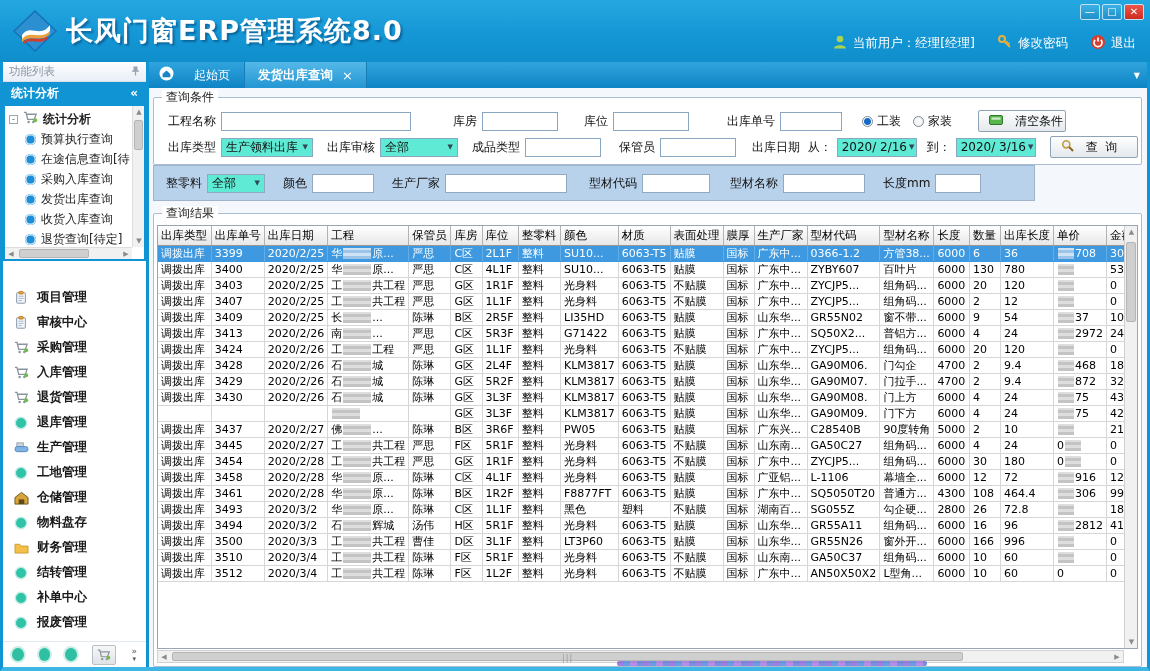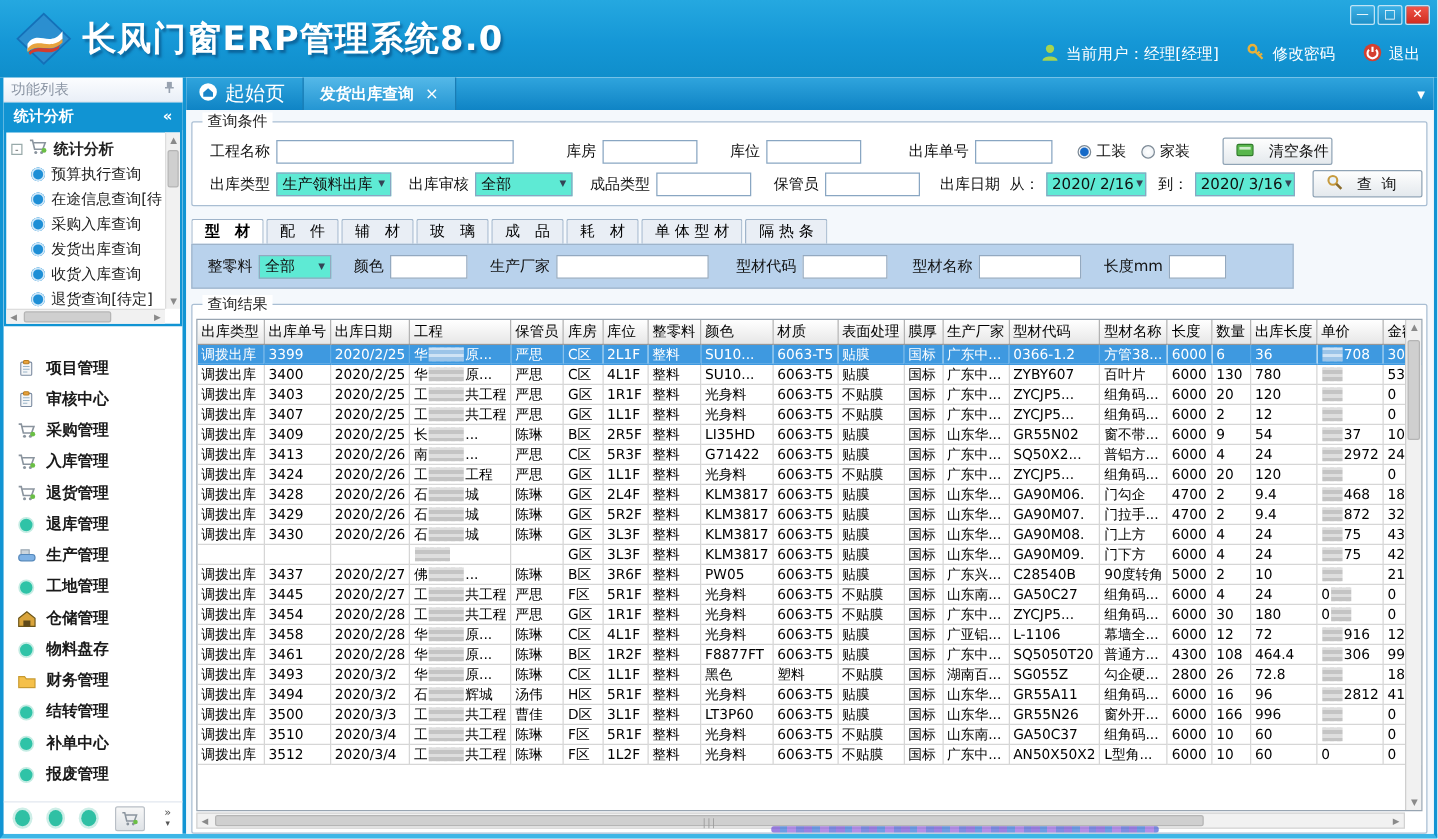--- a/index.html
+++ b/index.html
@@ -32,32 +32,32 @@
   .tree-row { height:20px; display:flex; align-items:center; gap:5px; font-size:12px; color:#222; white-space:nowrap; cursor:pointer; }
   .tree-root .lbl { font-weight:bold; }
   .expander { width:9px; height:9px; border:1px solid #9aa; background:#fff; font-size:8px; line-height:7px; text-align:center; color:#555; flex:none; }
   .tree-item { padding-left:16px; }
   .tree-dot { width:11px; height:11px; border-radius:50%; background:#1e8fd6; box-shadow:inset 0 0 0 1.5px #cfe7f8, inset 0 0 0 5px #1e8fd6; flex:none; }
   .tree-vscroll { position:absolute; top:0; right:0; bottom:12px; width:12px; background:#f1f1f1; border-left:1px solid #ddd; }
   .tree-hscroll { position:absolute; left:0; right:12px; bottom:0; height:12px; background:#f1f1f1; border-top:1px solid #ddd; }
   .sarw { position:absolute; color:#8a8a8a; font-size:7px; line-height:12px; width:12px; text-align:center; cursor:pointer; }
   .thumb-v { position:absolute; left:1px; right:1px; top:14px; height:30px; background:#cfcfcf; border:1px solid #b5b5b5; border-radius:2px; cursor:pointer; }
   .thumb-h { position:absolute; top:1px; bottom:1px; left:14px; width:70px; background:#cfcfcf; border:1px solid #b5b5b5; border-radius:2px; cursor:pointer; }
-  .menu { flex:1; padding:12px 0 0 0; display:flex; flex-direction:column; overflow:hidden;justify-content:center; }
+  .menu { flex:1; padding:24px 0 0 0; display:flex; flex-direction:column; overflow:hidden; }
   .menu-item { height:25px; flex:none; display:flex; align-items:center; gap:8px; padding-left:10px; font-size:12.5px; font-weight:bold; color:#1a1a1a; cursor:pointer; }
   .menu-item .mi { width:16px; height:16px; display:flex; align-items:center; justify-content:center; flex:none; }
   .side-foot { height:26px; border-top:1px solid #e2e8f0; display:flex; align-items:center; gap:15px; padding:0 9px; flex:none; }
   .foot-dot { width:13px; height:13px; border-radius:50%; background:#2fc0a4; box-shadow:0 0 0 2px #cdeee7; cursor:pointer; }
   .foot-btn { width:27px; height:20px; background:linear-gradient(#f7f7f7,#dfe3e7); border:1px solid #b9bfc6; border-radius:2px; display:flex; align-items:center; justify-content:center; cursor:pointer; }
   .foot-chev { margin-left:auto; display:flex; flex-direction:column; align-items:center; line-height:8px; color:#555; font-size:9px; cursor:pointer; }
 
   
   .main { flex:1; min-width:0; display:flex; flex-direction:column; background:#f4f8fc; position:relative; }
   .tabstrip { height:26px; background:linear-gradient(#2fa4dd,#0f84c5); display:flex; align-items:stretch; color:#fff; flex:none; }
-  .home-tab { display:flex; align-items:center; gap:6px; padding:0 14px 0 10px; font-size:16px; cursor:pointer; }
+  .home-tab { display:flex; align-items:center; gap:20px; padding:0 14px 0 10px; font-size:12px; cursor:pointer; }
   .active-tab { background:linear-gradient(#54b8e8,#2496d3); border-left:1px solid #1a7cb4; border-right:1px solid #1a7cb4; display:flex; align-items:center; gap:9px; padding:0 13px; font-size:12.5px; font-weight:bold; cursor:pointer; }
   .tab-close { font-weight:normal; font-size:13px; cursor:pointer; }
   .strip-caret { margin-left:auto; align-self:center; padding-right:7px; font-size:8px; cursor:pointer; }
 
   .gbox { border:1px solid #a9bed3; border-radius:2px; background:#fff; position:relative; }
   .gbox-label { position:absolute; top:-8px; left:8px; background:#fff; padding:0 4px; font-size:12px; color:#222; line-height:14px; }
   .query { margin:9px 5px 0 4px; height:68px; padding:10px 0 0 14px; flex:none; }
   .qrow { display:flex; align-items:center; height:26px; font-size:12px; color:#111; white-space:nowrap; }
   .qrow label { margin-right:5px; }
   .ti { height:19px; border:1px solid #89a6c2; background:#fff; font-size:12px; padding:0 3px; font-family:inherit; }
@@ -434,30 +434,20 @@
           <button class="btn" style="margin-left:14px; width:88px;">
             <span><svg width="13" height="13" viewBox="0 0 14 14">
                   <circle cx="5.7" cy="5.7" r="3.8" fill="#e8f2fb" stroke="#c79b3e" stroke-width="1.8"></circle>
                   <line x1="8.7" y1="8.7" x2="13" y2="13" stroke="#8a6b2a" stroke-width="2.2"></line>
                 </svg></span>
             <span style="white-space:pre;">查  询</span>
           </button>
         </div>
       </div>
 
-      <div class="mtabs">
-          <div class="mtab active">型　材</div>
-          <div class="mtab">配　件</div>
-          <div class="mtab">辅　材</div>
-          <div class="mtab">玻　璃</div>
-          <div class="mtab">成　品</div>
-          <div class="mtab">耗　材</div>
-          <div class="mtab">单 体 型 材</div>
-          <div class="mtab">隔 热 条</div>
-        </div>
       <div class="filterbar">
         <label>整零料</label>
         <span class="select" style="width:58px;">
           <span>全部</span>
             <span class="sar">▼</span>
         </span>
         <label style="margin-left:18px;">颜色</label>
         <input class="ti" style="width: 62px;">
         <label style="margin-left:18px;">生产厂家</label>
         <input class="ti" style="width: 122px;">

